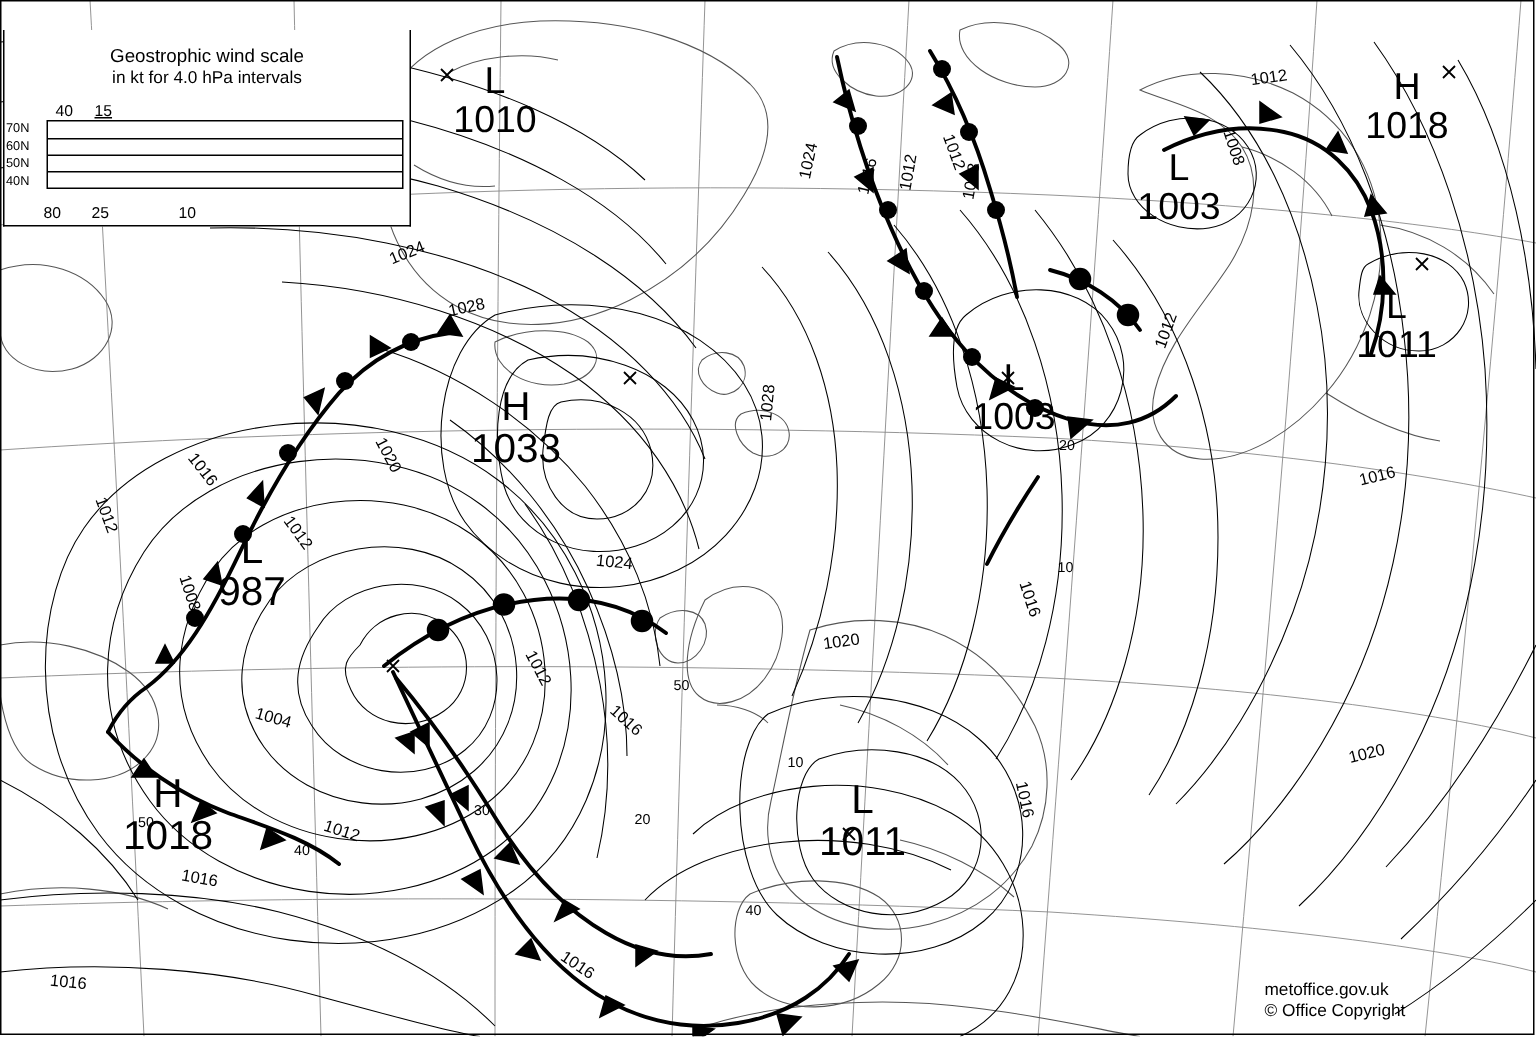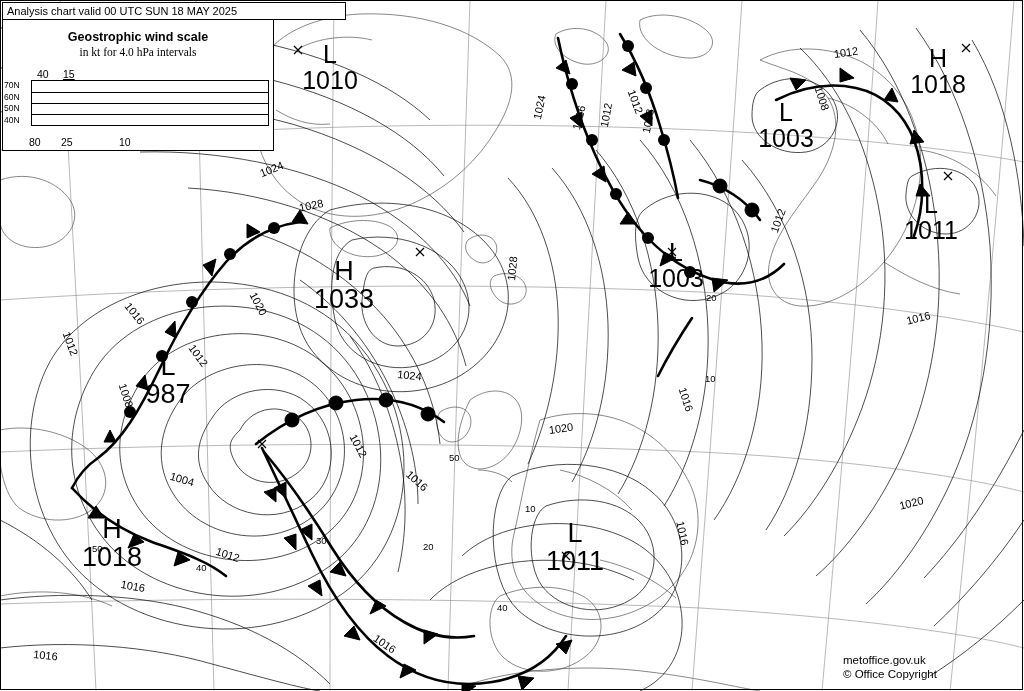--- a/index.html
+++ b/index.html
@@ -54,30 +54,29 @@
     width: 272px;
     height: 131px;
     border: 1px solid #000;
     border-top: none;
     background: #ffffff;
     box-sizing: border-box;
   }
   .wind-title {
     text-align: center;
     font-size: 12.5px;
-    font-weight: bold;
+    font-weight: normal;
     margin-top: 10px;
     color: #000;
   }
   .wind-sub {
     text-align: center;
     font-size: 11.5px;
     margin-top: 2px;
     color: #000;
-    font-family: Liberation Serif, serif;
   }
   .wind-top-labels {
     position: absolute;
     left: 0; top: 48px;
     width: 100%;
     height: 12px;
     font-size: 10.5px;
   }
   .wind-top-labels span { position: absolute; }
   .wind-bottom-labels {
@@ -420,21 +419,20 @@
       <path d="M944,172 l8,8 M952,172 l-8,8"></path>
       <path d="M668,248 l8,8 M676,248 l-8,8"></path>
       <path d="M416,248 l8,8 M424,248 l-8,8"></path>
       <path d="M258,440 l8,8 M266,440 l-8,8"></path>
       <path d="M562,552 l8,8 M570,552 l-8,8"></path>
     </g>
   </svg>
 
   <div class="frame"></div>
 
-  <div class="title-box">Analysis chart valid 00 UTC SUN 18  MAY 2025</div>
 
   <div class="wind-box">
     <div class="wind-title">Geostrophic wind scale</div>
     <div class="wind-sub">in kt for 4.0 hPa intervals</div>
 
     <div class="wind-top-labels">
       <span style="left:34px;">40</span>
       <span style="left:60px;text-decoration:underline;">15</span>
     </div>
 

